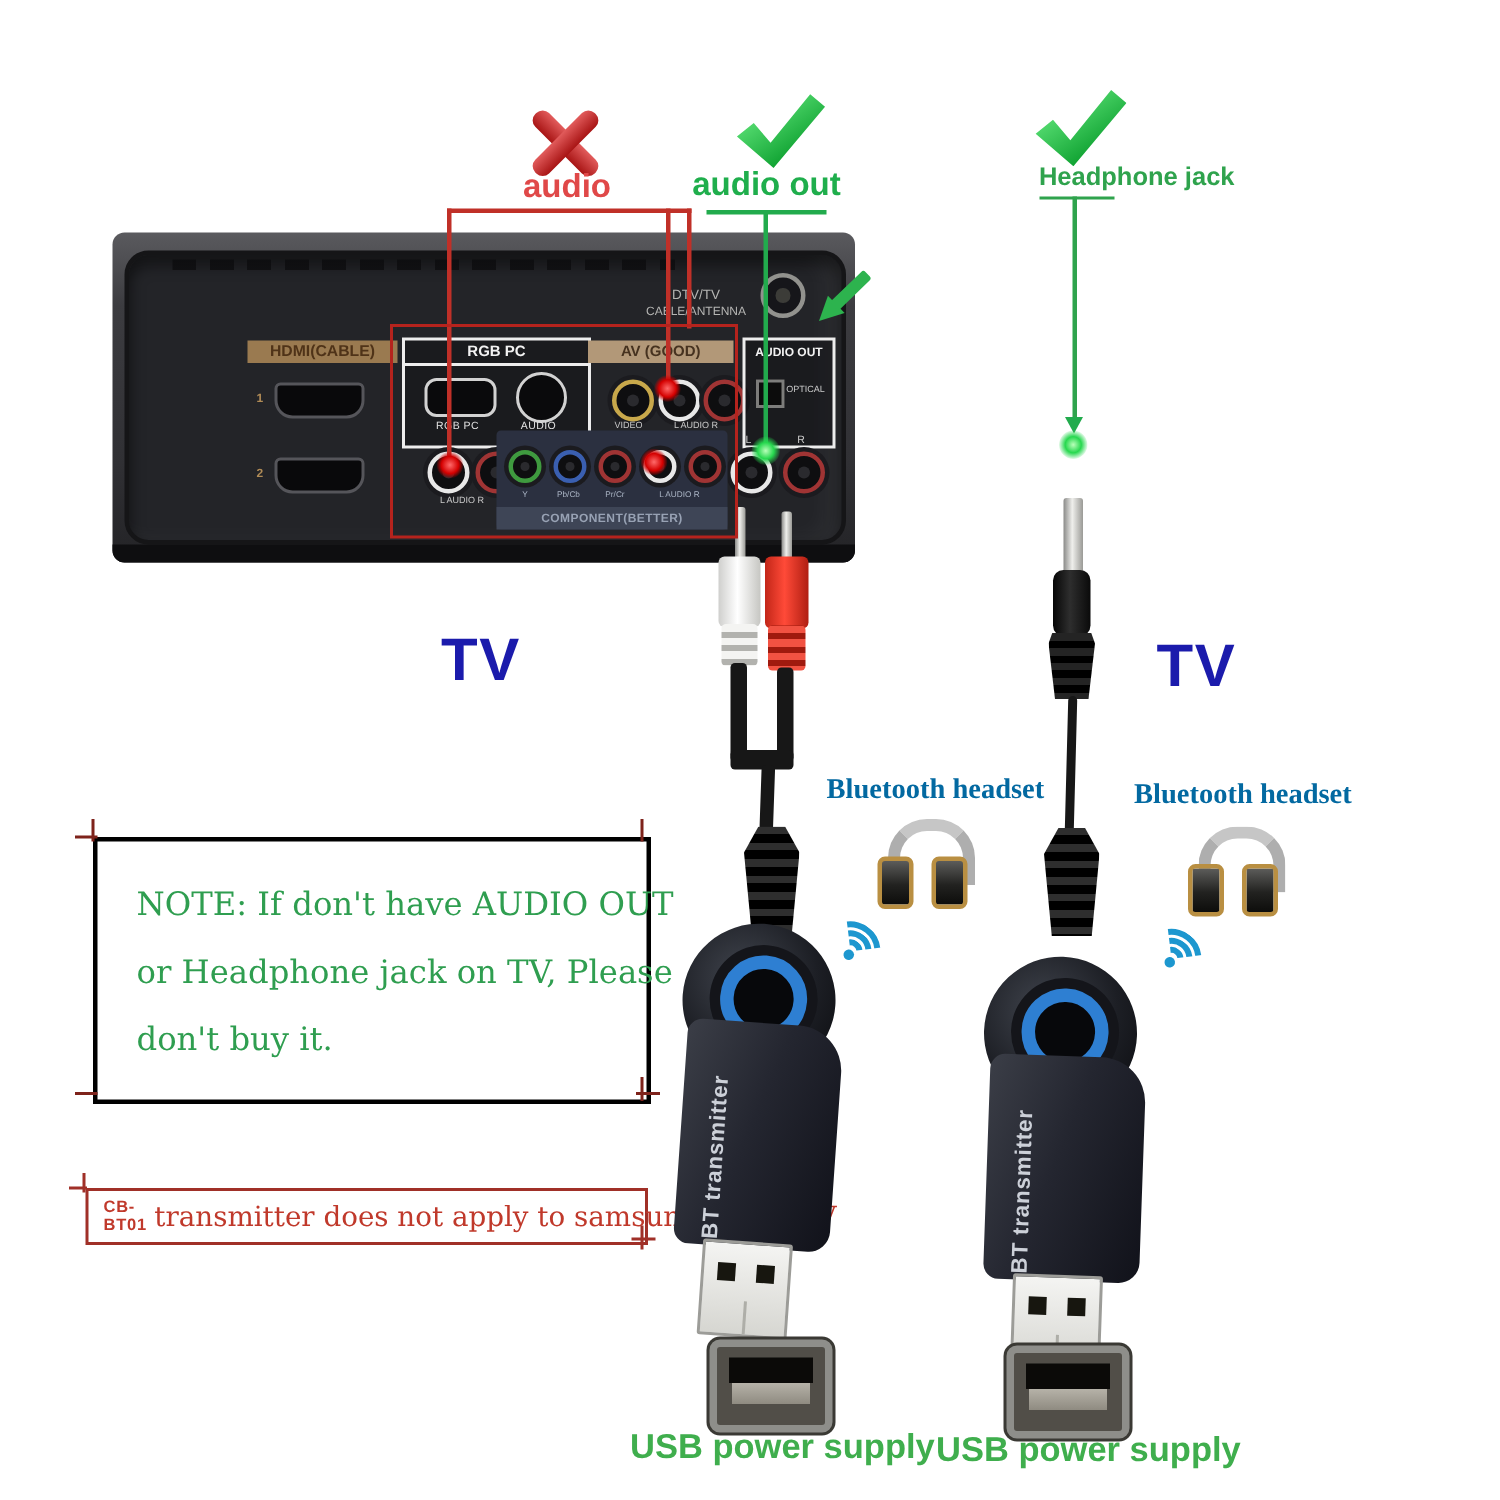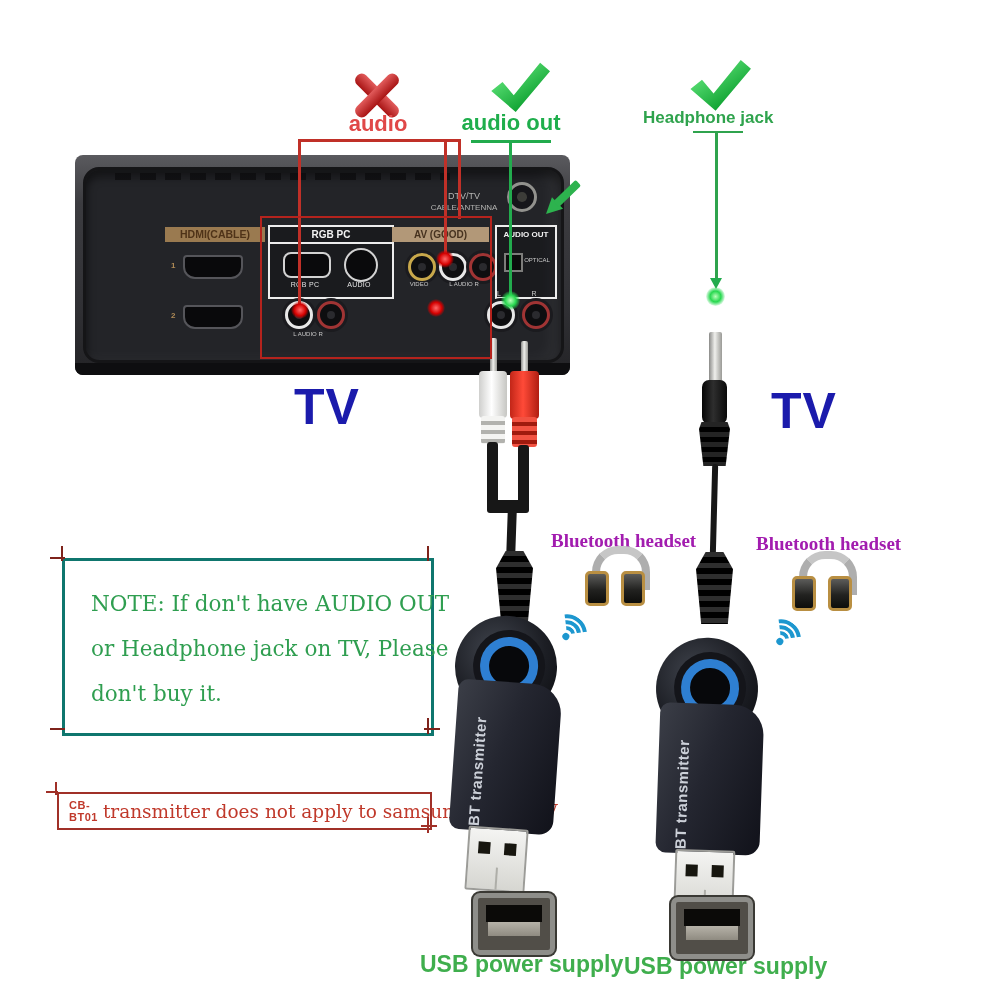--- a/index.html
+++ b/index.html
@@ -77,25 +77,25 @@
   .reddot{width:18px;height:18px;border-radius:50%;
     background:radial-gradient(circle,#ff6a6a 0%,#d40000 45%,rgba(212,0,0,0) 72%);}
   .greendot{width:19px;height:19px;border-radius:50%;
     background:radial-gradient(circle,#b9ffb9 0%,#27d84f 40%,rgba(30,200,70,0) 75%);}
   .garrowhead{width:0;height:0;border-left:6.5px solid transparent;border-right:6.5px solid transparent;
     border-top:11px solid #22ab4d;}
   .garrow{width:46px;height:16px;transform-origin:left center;}
   .garrow .head{position:absolute;left:0;top:0;width:0;height:0;border-top:8px solid transparent;
     border-bottom:8px solid transparent;border-right:16px solid #2db34e;}
   .garrow .shaft{position:absolute;left:14px;top:4px;width:31px;height:8px;background:#2db34e;border-radius:2px;}
-  .hpjack-lab{color:#2fa34d;font-size:17px;font-weight:600;text-align:left;}
-  .tvlab{color:#1b1bac;font-size:50px;font-weight:800;letter-spacing:1px;}
-
-  
-  #note-box{left:62px;top:558px;width:366px;height:172px;border:3px solid #0f766e;}
+  .hpjack-lab{color:#2fa34d;font-size:17px;font-weight:600;text-align:right;}
+  .tvlab{color:#1b1bac;font-size:40px;font-weight:800;letter-spacing:1px;margin-top:40px;}
+
+  
+  #note-box{left:62px;top:558px;width:366px;height:172px;border:3px solid #000000;}
   #note-box .txt{position:absolute;left:26px;top:20px;font-family:"DejaVu Serif",serif;
     font-size:21.5px;color:#2f9e50;line-height:45px;white-space:nowrap;}
   .tick{position:absolute;background:#7e231b;}
   #warn-box{left:57px;top:792px;width:371px;height:34px;border:2px solid #a03028;display:flex;align-items:center;}
   #warn-box .model{font-size:11px;font-weight:bold;color:#c0392b;letter-spacing:.5px;margin-left:10px;}
   #warn-box .rest{font-family:"DejaVu Serif",serif;font-size:18.5px;color:#c0392b;margin-left:5px;white-space:nowrap;}
 
   
   .pin{position:absolute;background:linear-gradient(90deg,#8a8a88,#efefec 45%,#9a9a96);border-radius:2px;}
   .rcaplug-w .body{position:absolute;background:linear-gradient(90deg,#cfcfcd,#ffffff 45%,#c6c6c2);border-radius:4px;}
@@ -126,21 +126,21 @@
   .bt-usb::before{left:9px;}.bt-usb::after{right:9px;}
   .bt-usb .seam{position:absolute;left:50%;top:38px;width:1.5px;bottom:0;background:#aeaea8;}
 
   
   .hset{position:absolute;width:62px;height:60px;}
   .hs-band{position:absolute;left:8px;top:2px;width:42px;height:36px;border:8px solid #aeaeae;border-bottom:none;
     border-radius:26px 26px 0 0;border-top-color:#c6c6c6;}
   .hs-cup{position:absolute;top:27px;width:18px;height:29px;border:3px solid #b98f42;border-radius:5px;
     background:linear-gradient(180deg,#5c5c5a 0%,#222220 55%,#0d0d0b 100%);}
   .hs-cup.l{left:1px;}.hs-cup.r{right:1px;}
-  .nav-lab{font-family:"Liberation Serif",serif;font-size:19px;font-weight:700;color:#a21caf;text-align:center;white-space:nowrap;margin-top:14px;}
+  .nav-lab{font-family:"Liberation Serif",serif;font-size:19px;font-weight:700;color:#0369a1;text-align:center;white-space:nowrap;}
   .wifi{position:absolute;width:46px;height:46px;transform:rotate(38deg);}
   .wifi i{position:absolute;border:4px solid transparent;border-top-color:#1d97cf;border-radius:50%;}
   .wifi .w3{left:3px;top:16px;width:32px;height:32px;}
   .wifi .w2{left:9px;top:22px;width:20px;height:20px;}
   .wifi .w1{left:15px;top:28px;width:8px;height:8px;}
   .wifi .wdot{position:absolute;left:19.5px;top:34.5px;width:7px;height:7px;border-radius:50%;background:#1d97cf;}
   .usbf{position:absolute;width:72px;height:52px;background:#514e48;border:5px solid #8e8e8a;border-radius:7px;
     box-shadow:0 0 0 2px #3a3934;}
   .usbf .slot{position:absolute;left:8px;right:8px;top:7px;height:17px;background:#0b0a08;}
   .usbf .tongue{position:absolute;left:10px;right:10px;top:24px;height:14px;background:linear-gradient(180deg,#b6b2a8,#8f8b81);}
@@ -188,20 +188,32 @@
     <div id="aout-box" class="wbox" style="left:420px;top:70px;width:58px;height:70px;">
       <div class="hd" style="font-size:8px;">AUDIO OUT</div>
       <div class="optical" style="left:7px;top:26px;"></div>
       <div class="microlab" style="left:23px;top:30px;width:34px;">OPTICAL</div>
     </div>
     <div class="microlab" style="left:416px;top:135px;width:16px;font-size:7px;">L</div>
     <div class="microlab" style="left:451px;top:135px;width:16px;font-size:7px;">R</div>
     <div class="rca" style="left:412px;top:146px;--ring:#e8e8e8;"></div>
     <div class="rca" style="left:447px;top:146px;--ring:#a03434;"></div>
 
+    <div id="comp-box" class="abs">
+      <div class="rca sm" style="left:8px;top:13px;--ring:#3f9a3f;"></div>
+      <div class="rca sm" style="left:38px;top:13px;--ring:#3a5fb0;"></div>
+      <div class="rca sm" style="left:68px;top:13px;--ring:#a03434;"></div>
+      <div class="rca sm" style="left:98px;top:13px;--ring:#e8e8e8;"></div>
+      <div class="rca sm" style="left:128px;top:13px;--ring:#a03434;"></div>
+      <div class="microlab" style="left:4px;top:40px;width:30px;color:#aab4c4;font-size:5.5px;">Y</div>
+      <div class="microlab" style="left:30px;top:40px;width:36px;color:#aab4c4;font-size:5.5px;">Pb/Cb</div>
+      <div class="microlab" style="left:61px;top:40px;width:36px;color:#aab4c4;font-size:5.5px;">Pr/Cr</div>
+      <div class="microlab" style="left:92px;top:40px;width:60px;color:#aab4c4;font-size:5.5px;">L AUDIO R</div>
+      <div class="foot">COMPONENT(BETTER)</div>
+    </div>
 
     <div class="bottombar"></div>
   </div>
 
 
   <div id="note-box" class="abs">
     <div class="txt">
       <div>NOTE: If don't have AUDIO OUT</div>
       <div>or Headphone jack on TV, Please</div>
       <div>don't buy it.</div>

